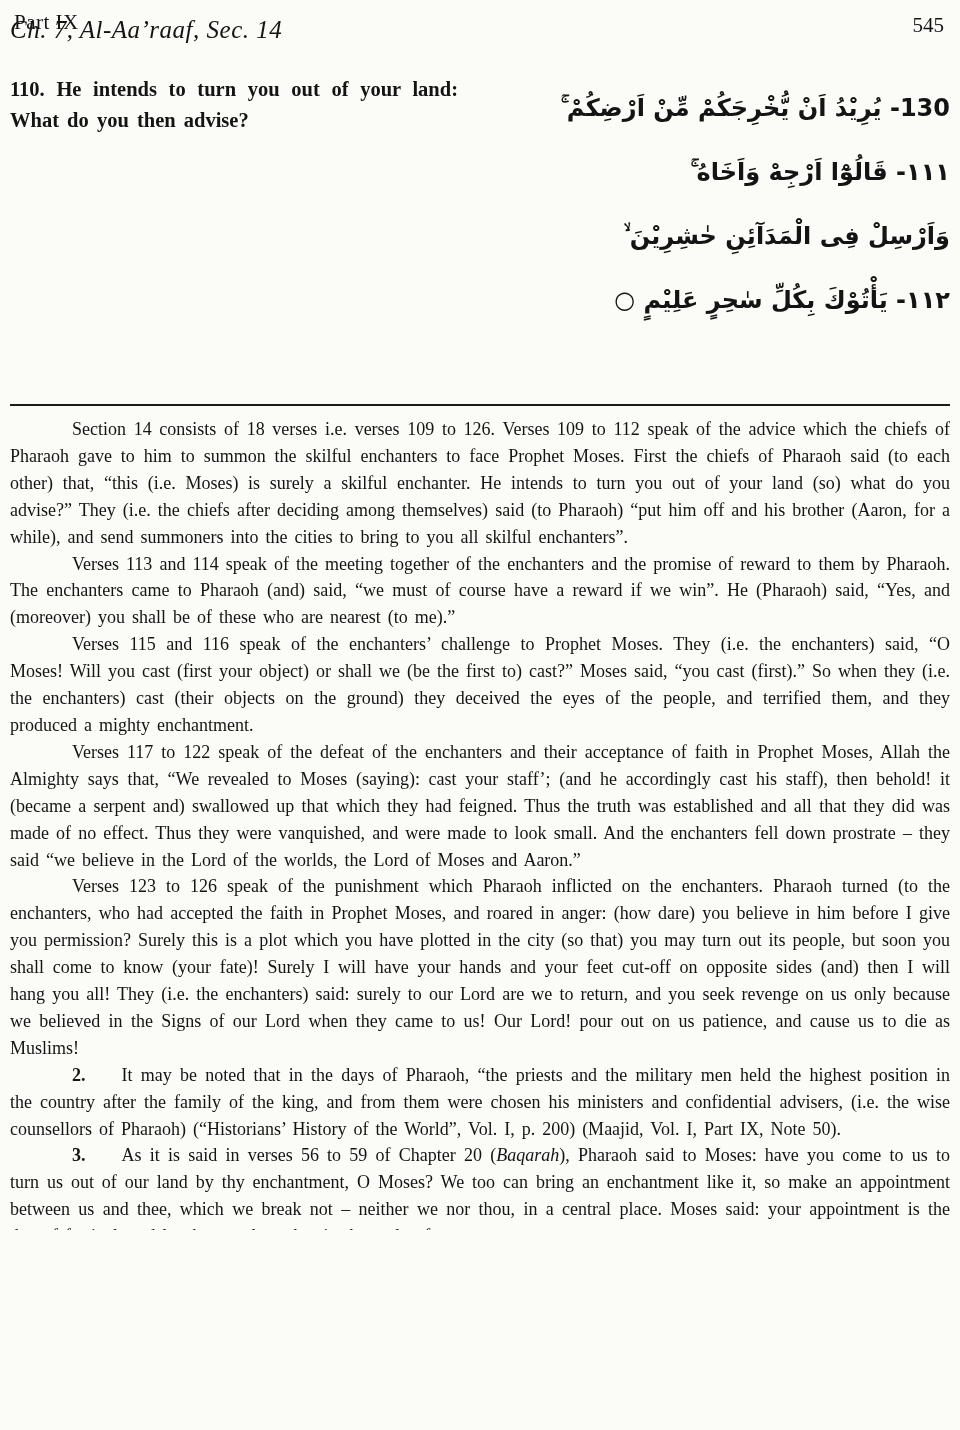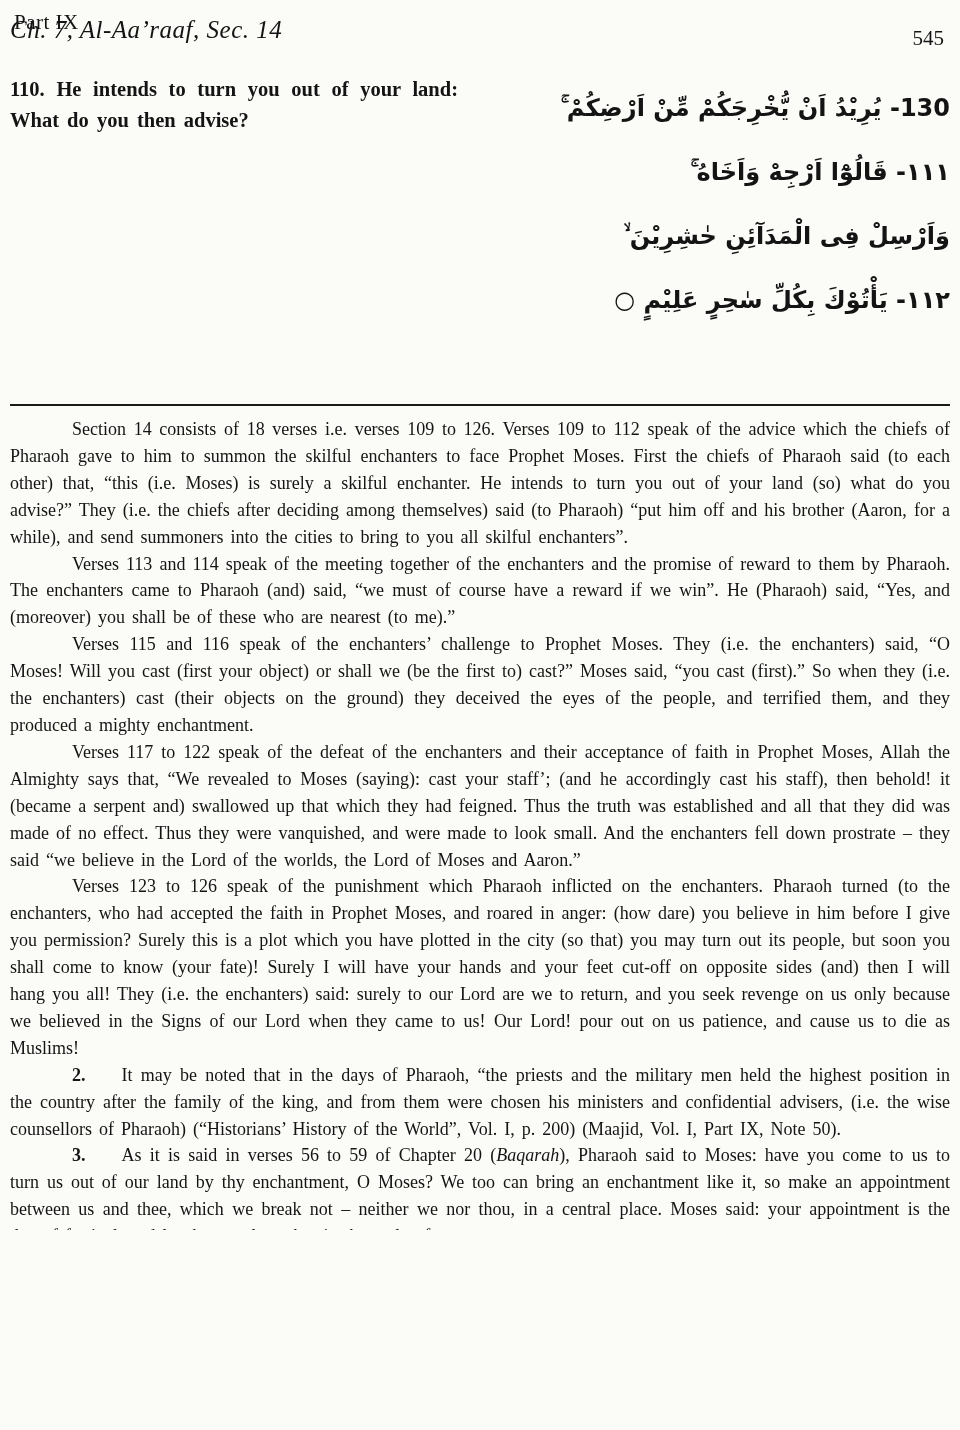--- a/index.html
+++ b/index.html
@@ -34,21 +34,21 @@
     left: 0;
     right: 0;
     top: 8px;
     font-style: italic;
     font-size: 25px;
     letter-spacing: 0.5px;
   }
   .header .pageno {
     position: absolute;
     right: 6px;
-    top: 18px;
+    top: 5px;
   }
   
   .verses-section {
     display: flex;
     margin-top: 32px;
     min-height: 318px;
   }
   .english-col {
     width: 448px;
     flex: 0 0 448px;

